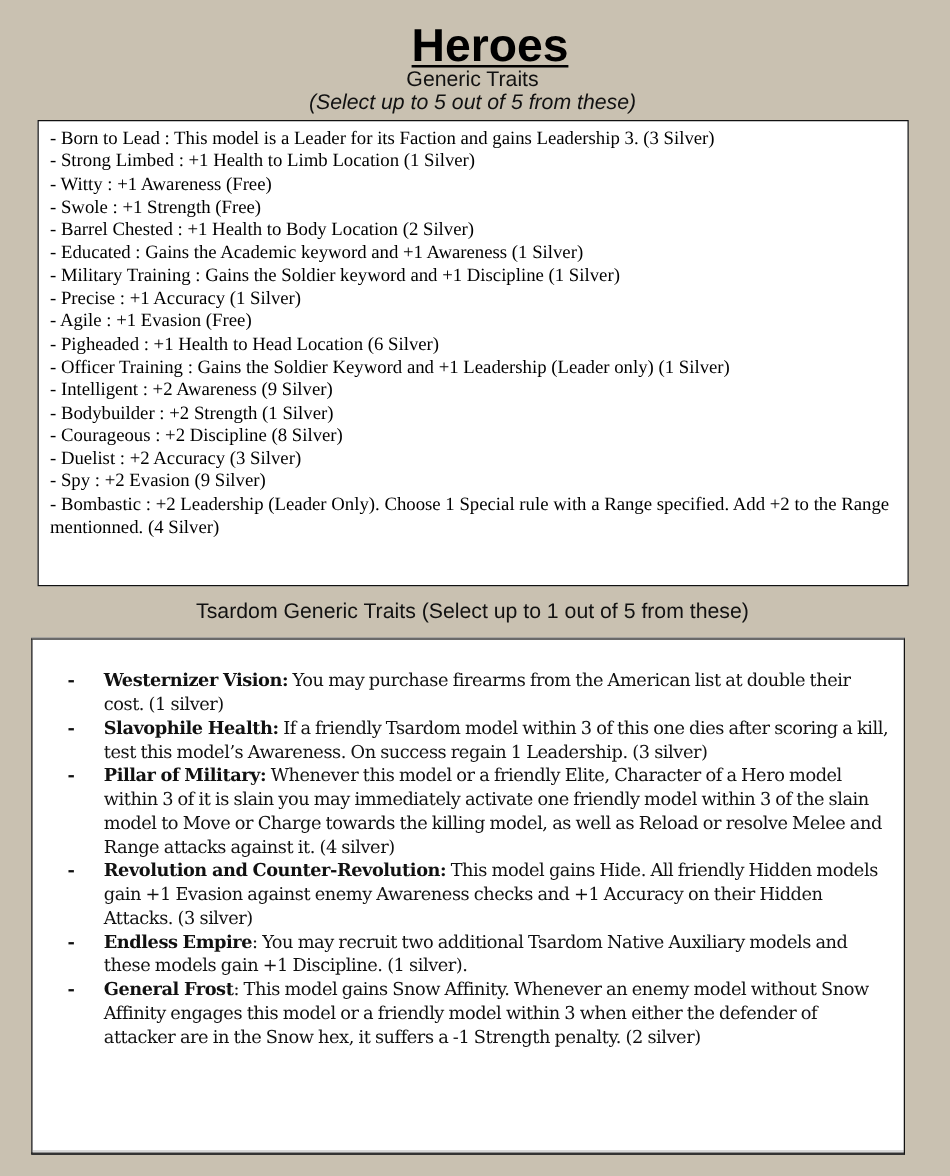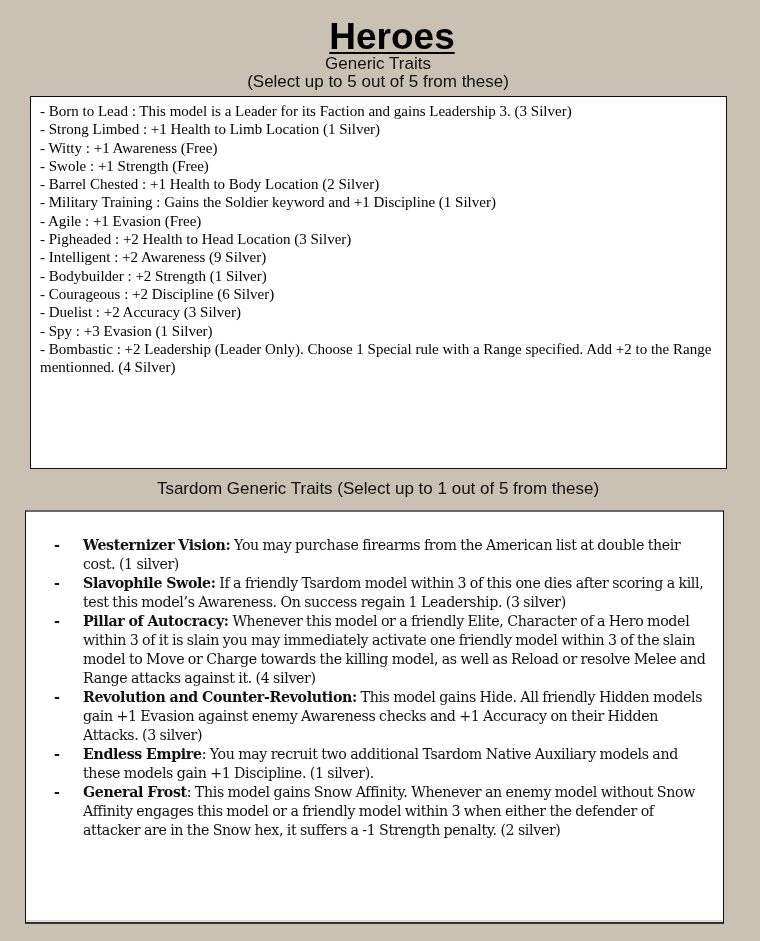--- a/index.html
+++ b/index.html
@@ -13,21 +13,21 @@
     position: absolute; left: 12px; width: 760px; top: 20px;
     text-align: center; font-size: 37px; font-weight: bold;
     line-height: 34px; color: #000;
   }
   .title span { text-decoration: underline; text-decoration-thickness: 2px; text-underline-offset: 3px; }
   .subtitle {
     position: absolute; left: 0; width: 756px; text-align: center;
     font-size: 17px; line-height: 18px; color: #111;
   }
   #sub1 { top: 55px; }
-  #sub2 { top: 73px; }
+  #sub2 { top: 73px; font-style: italic; }
   #sub3 { top: 480px; }
   .box1 {
     position: absolute; left: 30px; top: 96px; width: 695px; height: 371px;
     background: #fff; border: 1px solid #111;
     box-sizing: content-box;
   }
   .box1 ul { list-style: none; margin: 0; padding: 5px 0 0 9px; }
   .box1 li {
     font-family: "Liberation Serif", serif; font-size: 15px; line-height: 18.3px;
     color: #000; white-space: normal; padding-right: 0;
@@ -57,44 +57,47 @@
 <div class="subtitle" id="sub1">Generic Traits</div>
 <div class="subtitle" id="sub2">(Select up to 5 out of 5 from these)</div>
 
 <div class="box1">
   <ul>
     <li>- Born to Lead : This model is a Leader for its Faction and gains Leadership 3. (3 Silver)</li>
     <li>- Strong Limbed : +1 Health to Limb Location (1 Silver)</li>
     <li>- Witty : +1 Awareness (Free)</li>
     <li>- Swole : +1 Strength (Free)</li>
     <li>- Barrel Chested : +1 Health to Body Location (2 Silver)</li>
+    <li>- Educated : Gains the Academic keyword and +1 Awareness (1 Silver)</li>
     <li>- Military Training : Gains the Soldier keyword and +1 Discipline (1 Silver)</li>
+    <li>- Precise : +1 Accuracy (1 Silver)</li>
     <li>- Agile : +1 Evasion (Free)</li>
-    <li>- Pigheaded : +2 Health to Head Location (3 Silver)</li>
+    <li>- Pigheaded : +1 Health to Head Location (6 Silver)</li>
+    <li>- Officer Training : Gains the Soldier Keyword and +1 Leadership (Leader only) (1 Silver)</li>
     <li>- Intelligent : +2 Awareness (9 Silver)</li>
     <li>- Bodybuilder : +2 Strength (1 Silver)</li>
-    <li>- Courageous : +2 Discipline (6 Silver)</li>
+    <li>- Courageous : +2 Discipline (8 Silver)</li>
     <li>- Duelist : +2 Accuracy (3 Silver)</li>
-    <li>- Spy : +3 Evasion (1 Silver)</li>
+    <li>- Spy : +2 Evasion (9 Silver)</li>
     <li>- Bombastic : +2 Leadership (Leader Only). Choose 1 Special rule with a Range specified. Add +2 to the Range mentionned. (4 Silver)</li>
   </ul>
 </div>
 
 <div class="subtitle" id="sub3">Tsardom Generic Traits (Select up to 1 out of 5 from these)</div>
 
 <div class="box2">
   <ul>
     <li>
       <span class="dash">-</span><b>Westernizer Vision:</b><span> You may purchase firearms from the American list at double their cost. (1 silver)</span>
     </li>
     <li>
-      <span class="dash">-</span><b>Slavophile Swole:</b><span> If a friendly Tsardom model within 3 of this one dies after scoring a kill, test this model’s Awareness. On success regain 1 Leadership. (3 silver)</span>
+      <span class="dash">-</span><b>Slavophile Health:</b><span> If a friendly Tsardom model within 3 of this one dies after scoring a kill, test this model’s Awareness. On success regain 1 Leadership. (3 silver)</span>
     </li>
     <li>
-      <span class="dash">-</span><b>Pillar of Autocracy:</b><span> Whenever this model or a friendly  Elite, Character of a Hero model within 3 of it is slain you may immediately activate one friendly model within 3 of the slain model  to Move or Charge towards the killing model, as well as Reload or resolve Melee and Range attacks against it. (4 silver)</span>
+      <span class="dash">-</span><b>Pillar of Military:</b><span> Whenever this model or a friendly  Elite, Character of a Hero model within 3 of it is slain you may immediately activate one friendly model within 3 of the slain model  to Move or Charge towards the killing model, as well as Reload or resolve Melee and Range attacks against it. (4 silver)</span>
     </li>
     <li>
       <span class="dash">-</span><b>Revolution and Counter-Revolution:</b><span> This model gains Hide. All friendly Hidden models gain +1 Evasion against enemy Awareness checks and +1 Accuracy on their Hidden Attacks. (3 silver)</span>
     </li>
     <li>
       <span class="dash">-</span><b>Endless Empire</b><span>: You may recruit two additional Tsardom Native Auxiliary models and these models gain +1 Discipline. (1 silver).</span>
     </li>
     <li>
       <span class="dash">-</span><b>General Frost</b><span>: This model gains Snow Affinity. Whenever an enemy model without Snow Affinity engages this model or a friendly model within 3 when either the defender of attacker are in the Snow hex, it suffers a -1 Strength penalty. (2 silver)</span>
     </li>

